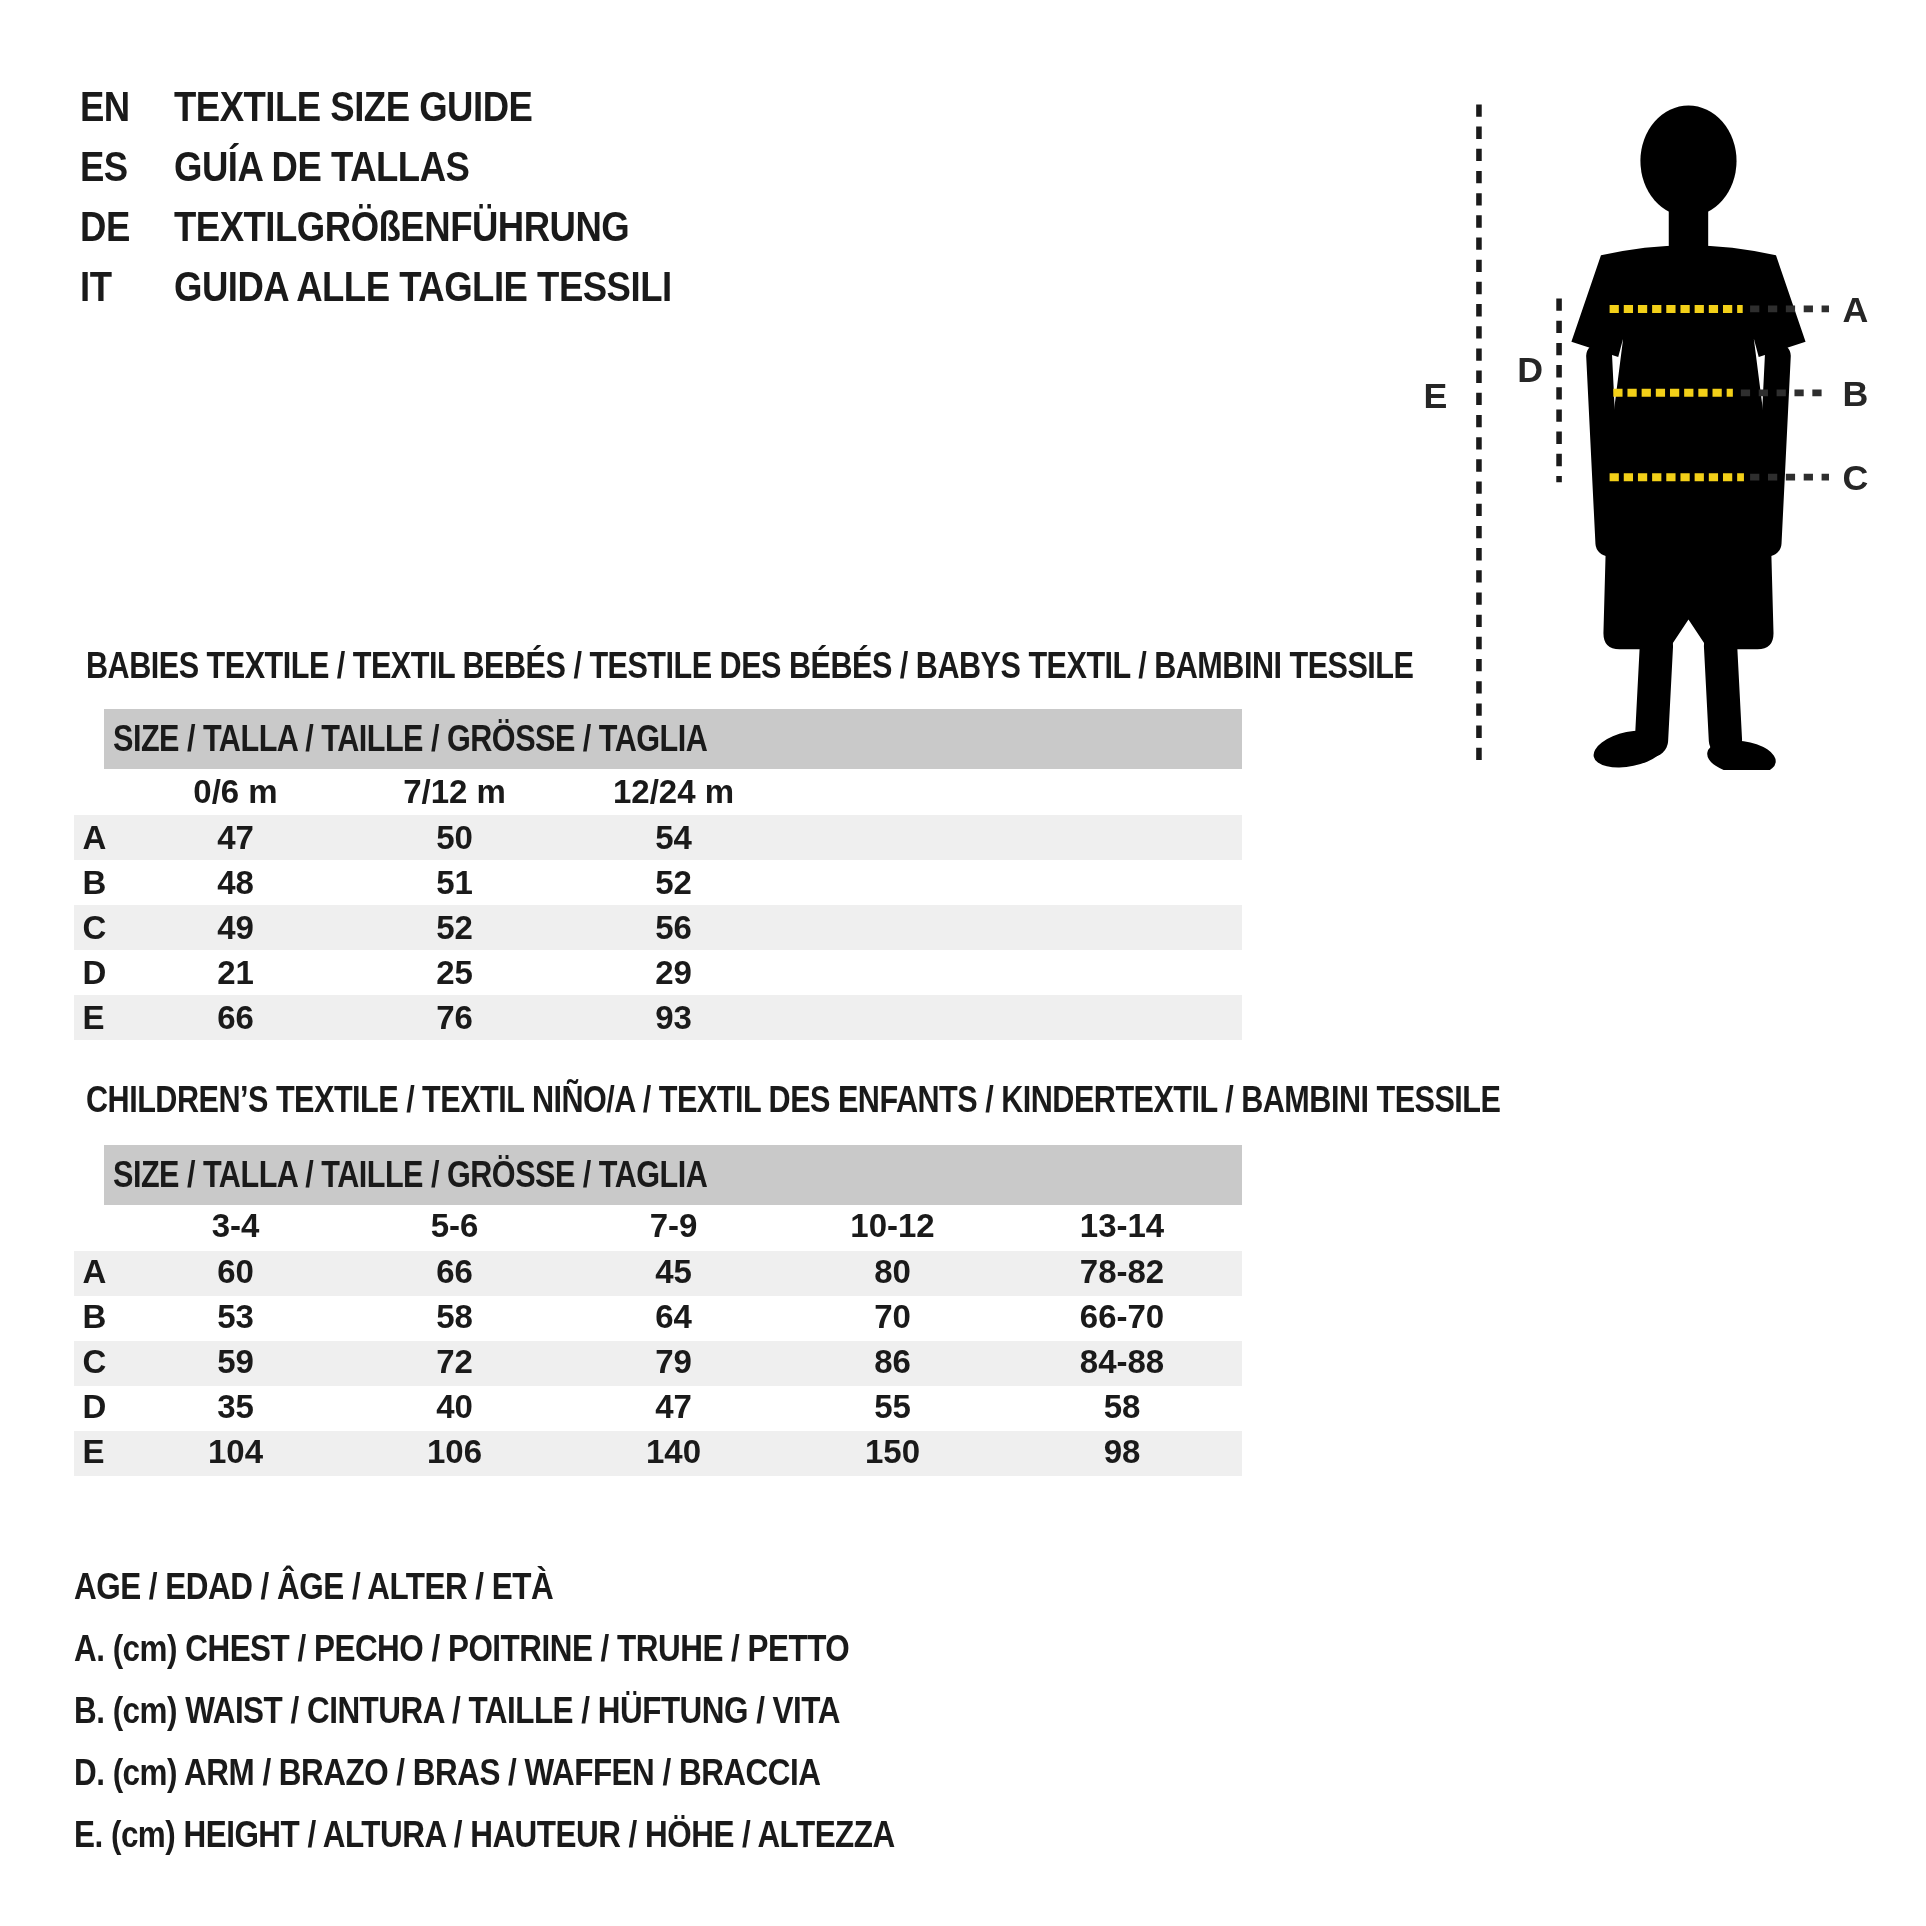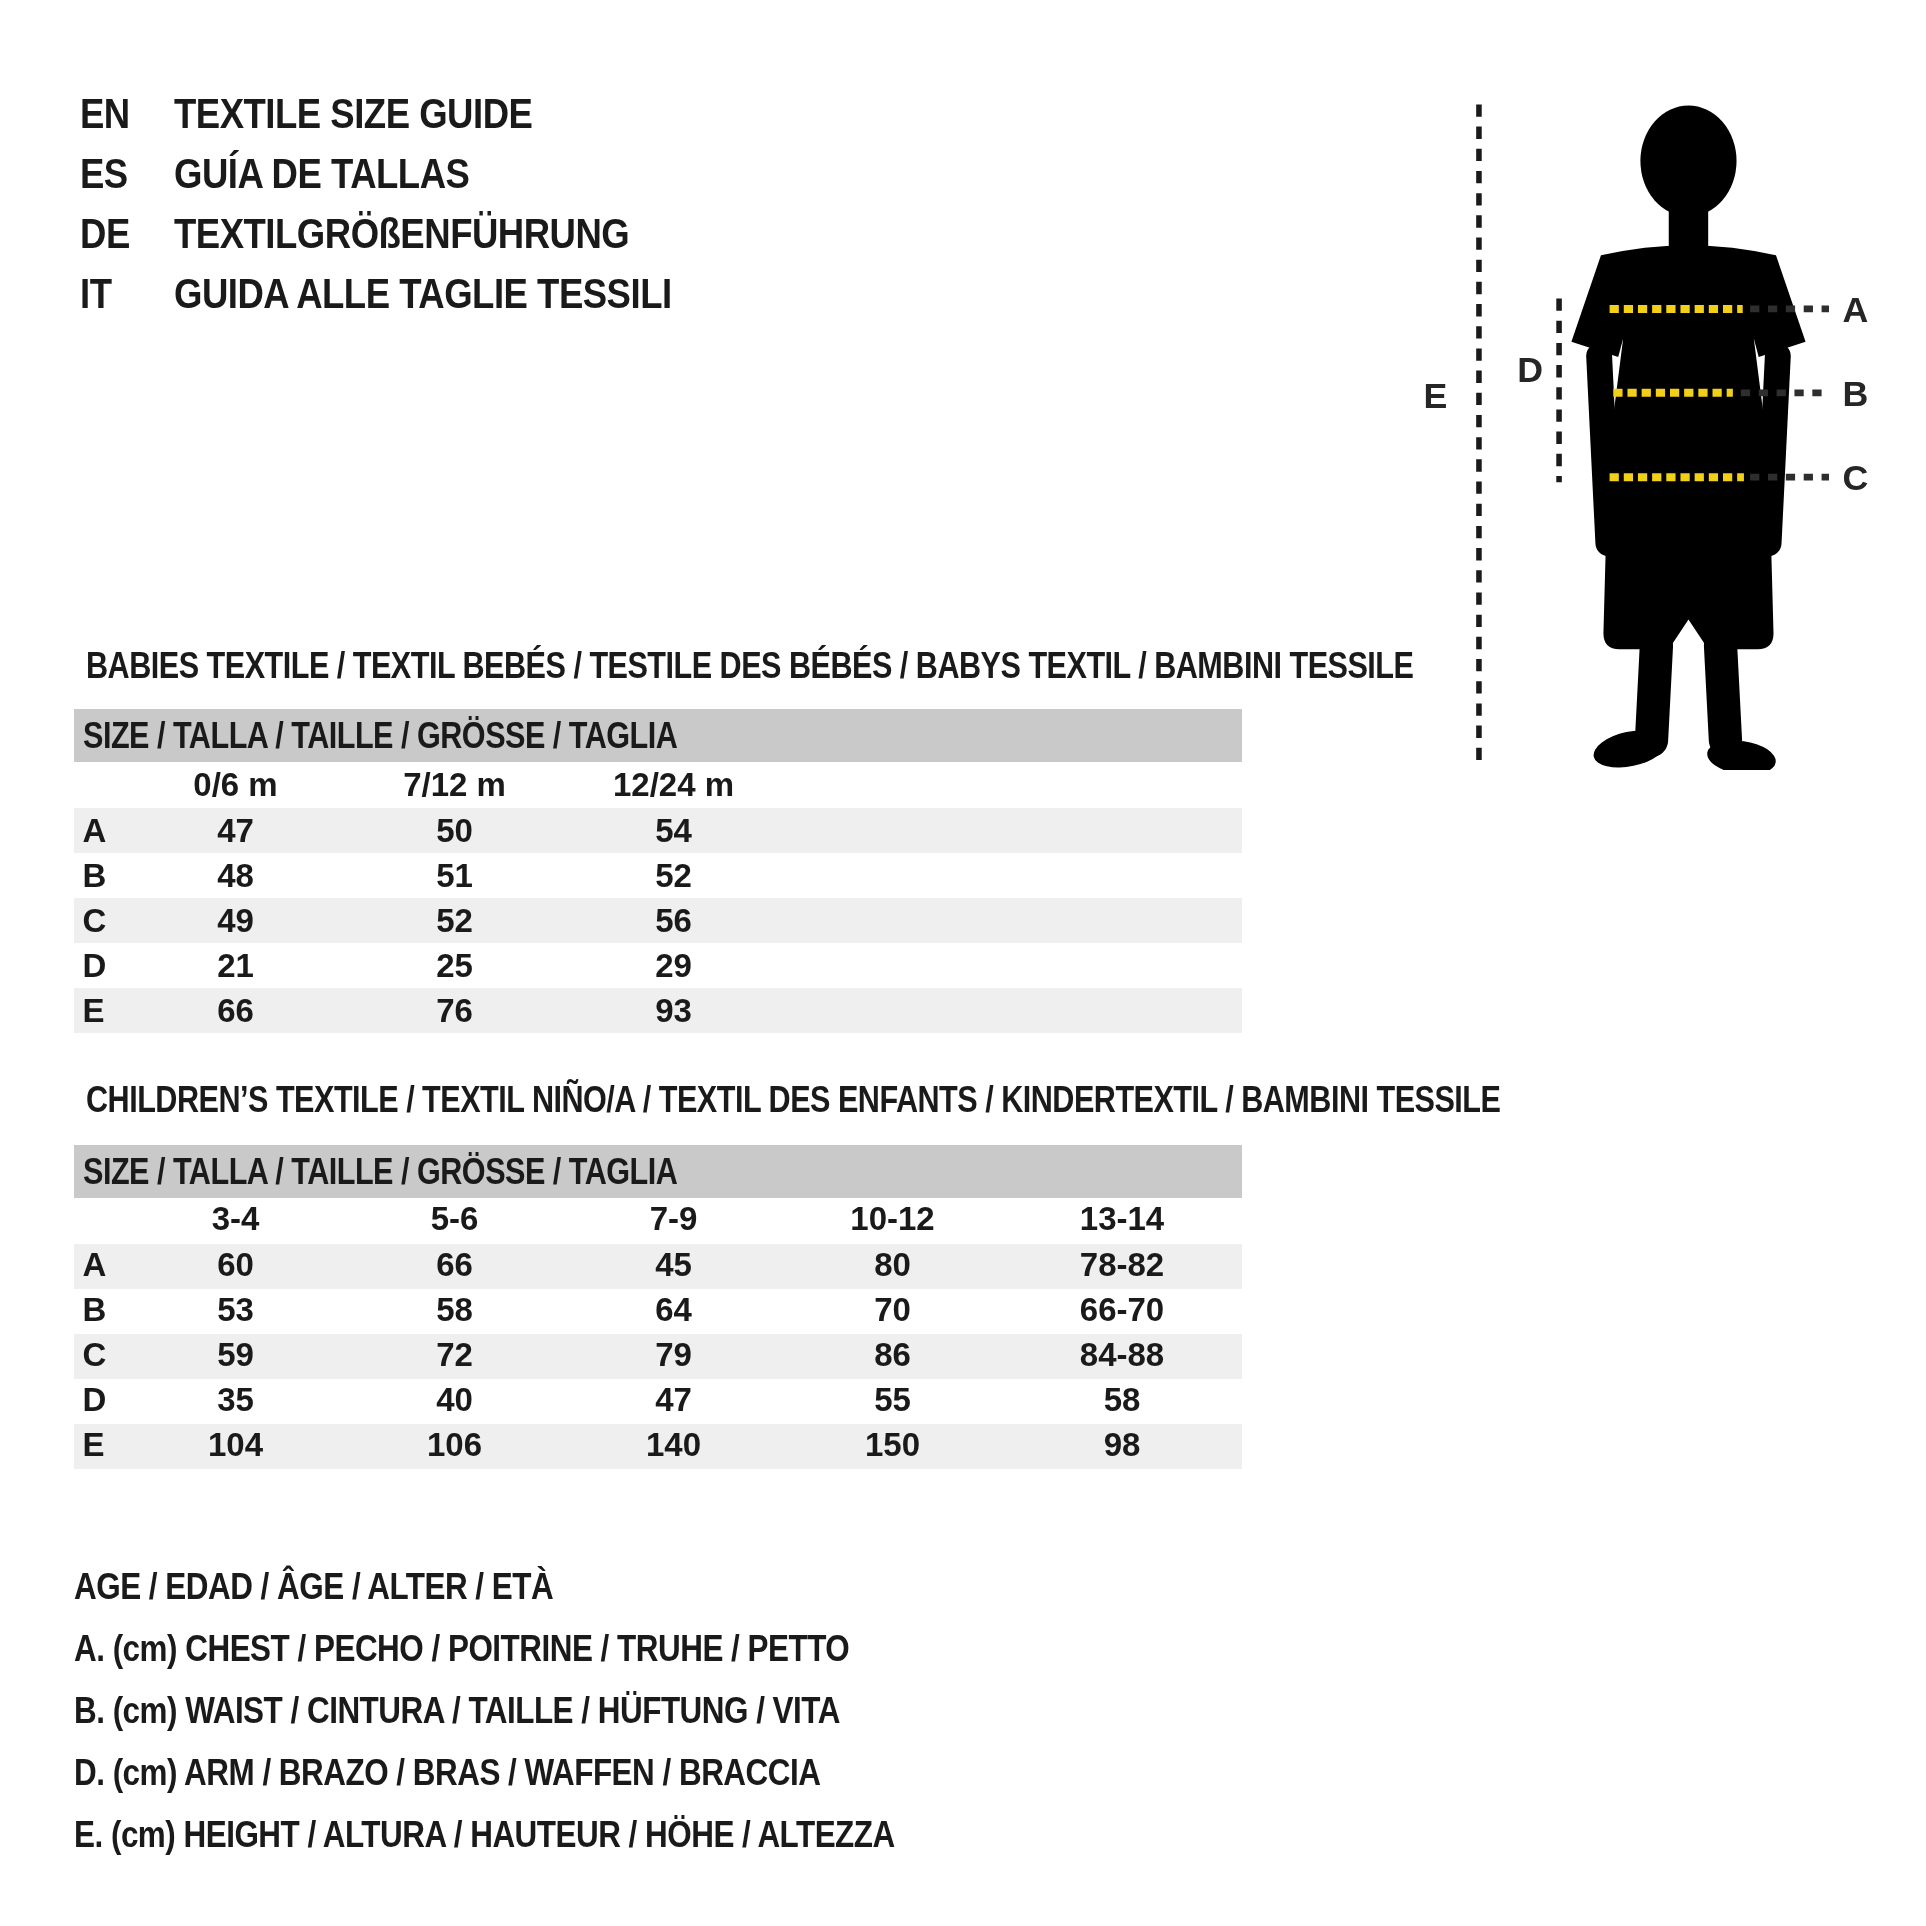--- a/index.html
+++ b/index.html
@@ -1,37 +1,37 @@
 <!DOCTYPE html>
 <html style="font-size:10px"><head>
 <meta charset="utf-8">
 <style>
   html,body{margin:0;padding:0;background:#fff;}
   .page{position:relative;width:1926px;height:1926px;background:#ffffff;overflow:hidden;
         font-family:"Liberation Sans",sans-serif;font-weight:700;color:#1a1a1a;}
   .cond{display:inline-block;transform:scaleX(.85);transform-origin:0 50%;
         white-space:nowrap;letter-spacing:-0.6px;}
   
-  .languages{position:absolute;left:80px;top:83px;}
+  .languages{position:absolute;left:80px;top:76px;}
   .lang-row{display:flex;height:60px;align-items:center;font-size:43px;}
   .lang-code{width:94px;flex:0 0 94px;}
   
   .figure-wrap{position:absolute;left:1405px;top:92px;width:493px;height:678px;}
   .figure-wrap svg{display:block;width:493px;height:678px;}
   .measure-label{font-family:"Liberation Sans",sans-serif;font-weight:700;font-size:58px;fill:#262626;}
   
   .sec-heading{position:absolute;left:74px;font-size:36px;line-height:1;margin-left:12px;}
   .heading-babies{top:648px;}
   .heading-children{top:1082px;}
   
   .table{position:absolute;left:74px;width:1168px;}
   .table-babies{top:709px;}
   .table-children{top:1145px;}
-  .size-bar{height:53px;background:#c9c9c9;display:flex;align-items:center;
-            padding-left:8.6px;font-size:36px;box-sizing:border-box;}
+  .size-bar{height:60px;background:#c9c9c9;display:flex;align-items:center;
+            padding-left:8.6px;font-size:36px;box-sizing:border-box;margin-left:30px;}
   .trow{display:grid;height:45px;align-items:center;font-size:33px;text-align:center;}
   .thead{height:46px;}
   .babies-grid{grid-template-columns:52px 219px 219px 219px 1fr;}
   .children-grid{grid-template-columns:52px 219px 219px 219px 219px 1fr;}
   .stripe{background:#efefef;}
   .rowlabel{text-align:left;padding-left:8.6px;}
   
   .legend{position:absolute;left:74px;top:1556px;}
   .legend-line{height:62px;display:flex;align-items:center;font-size:37px;}
 </style>

